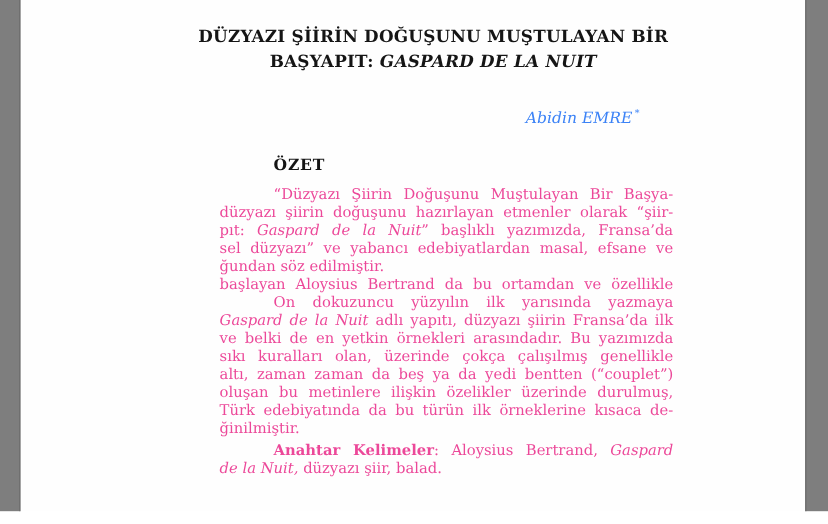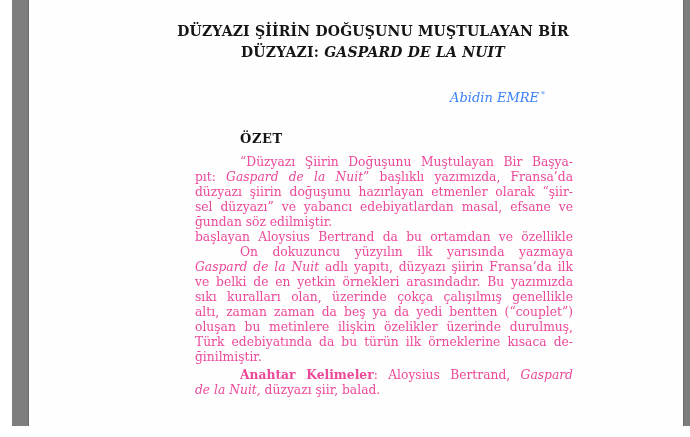--- a/index.html
+++ b/index.html
@@ -2,21 +2,21 @@
 <html><head>
 <meta charset="utf-8">
 <style>
   * { margin: 0; padding: 0; box-sizing: border-box; }
   html, body { width: 690px; height: 437px; background: #ffffff; overflow: hidden; }
   body {
     font-family: "DejaVu Serif", "Liberation Serif", serif;
     color: #1b1b1b;
     position: relative;
   }
-  .scan-area { position: absolute; left: 0; top: 0; width: 640px; height: 437px; margin-left: 12px; }
+  .scan-area { position: absolute; left: 0; top: 0; width: 640px; height: 437px; }
   .gutter {
     position: absolute; top: 0; height: 426px; background: #7e7e7e;
   }
   .gutter.left  { left: 0; width: 17px; border-right: 1px solid #6c6c6c; }
   .gutter.right { left: 671px; width: 19px; border-left: 1px solid #6c6c6c; }
   .page {
     position: absolute; left: 18px; top: 0; width: 653px; height: 426px;
     background: #fefefe;
   }
   .doc-title {
@@ -50,32 +50,32 @@
 </head>
 <body>
 
 <div class="scan-area">
   <div class="gutter left"></div>
   <div class="page"></div>
   <div class="gutter right"></div>
 
   <div class="doc-title">
     <div>DÜZYAZI ŞİİRİN DOĞUŞUNU MUŞTULAYAN BİR</div>
-    <div><span>DÜZYAZI: </span><span class="it">GASPARD DE LA NUIT</span></div>
+    <div><span>BAŞYAPIT: </span><span class="it">GASPARD DE LA NUIT</span></div>
   </div>
 
   <div class="author-line"><span>Abidin EMRE</span><sup>*</sup></div>
 
   <div class="abstract-heading">ÖZET</div>
 
   <div class="body-text">
     <div class="para">
         <div class="line indent"><span>“Düzyazı Şiirin Doğuşunu Muştulayan Bir Başya-</span></div>
+        <div class="line"><span>düzyazı şiirin doğuşunu hazırlayan etmenler olarak “şiir-</span></div>
         <div class="line"><span>pıt: </span><span class="it">Gaspard de la Nuit</span><span>” başlıklı yazımızda, Fransa’da</span></div>
-        <div class="line"><span>düzyazı şiirin doğuşunu hazırlayan etmenler olarak “şiir-</span></div>
         <div class="line"><span>sel düzyazı” ve yabancı edebiyatlardan masal, efsane ve</span></div>
         <div class="line last"><span>ğundan söz edilmiştir.</span></div>
       </div>
     <div class="para">
         <div class="line"><span>başlayan Aloysius Bertrand da bu ortamdan ve özellikle</span></div>
         <div class="line indent"><span>On dokuzuncu yüzyılın ilk yarısında yazmaya</span></div>
         <div class="line"><span class="it">Gaspard de la Nuit</span><span> adlı yapıtı, düzyazı şiirin Fransa’da ilk</span></div>
         <div class="line"><span>ve belki de en yetkin örnekleri arasındadır. Bu yazımızda</span></div>
         <div class="line"><span>sıkı kuralları olan, üzerinde çokça çalışılmış genellikle</span></div>
         <div class="line"><span>altı, zaman zaman da beş ya da yedi bentten (“couplet”)</span></div>

